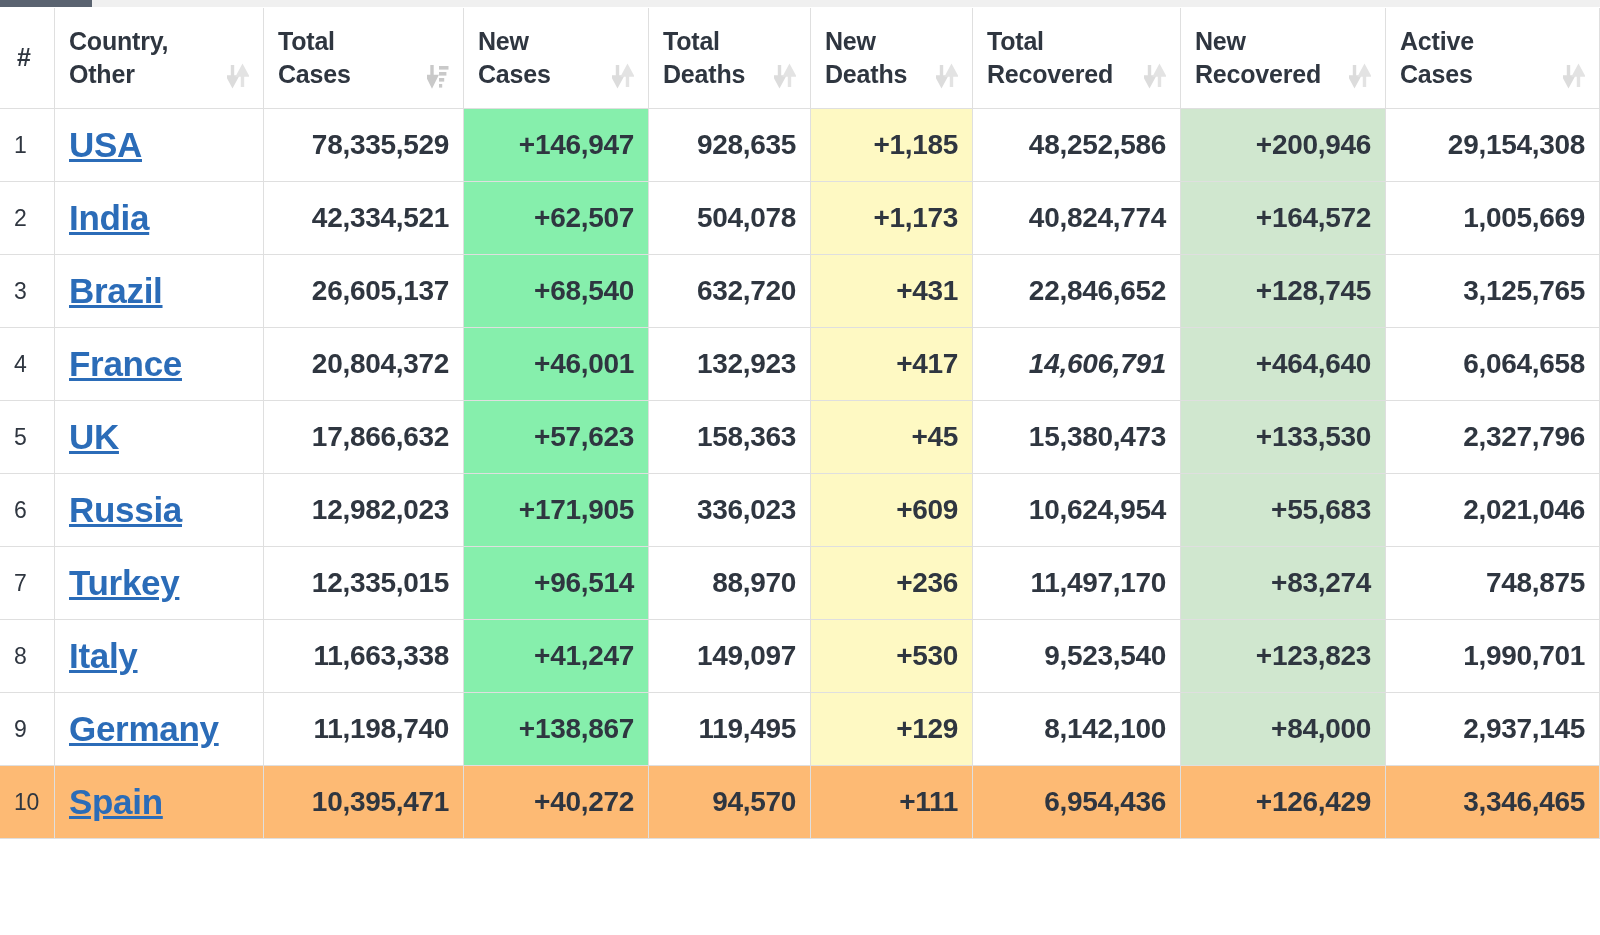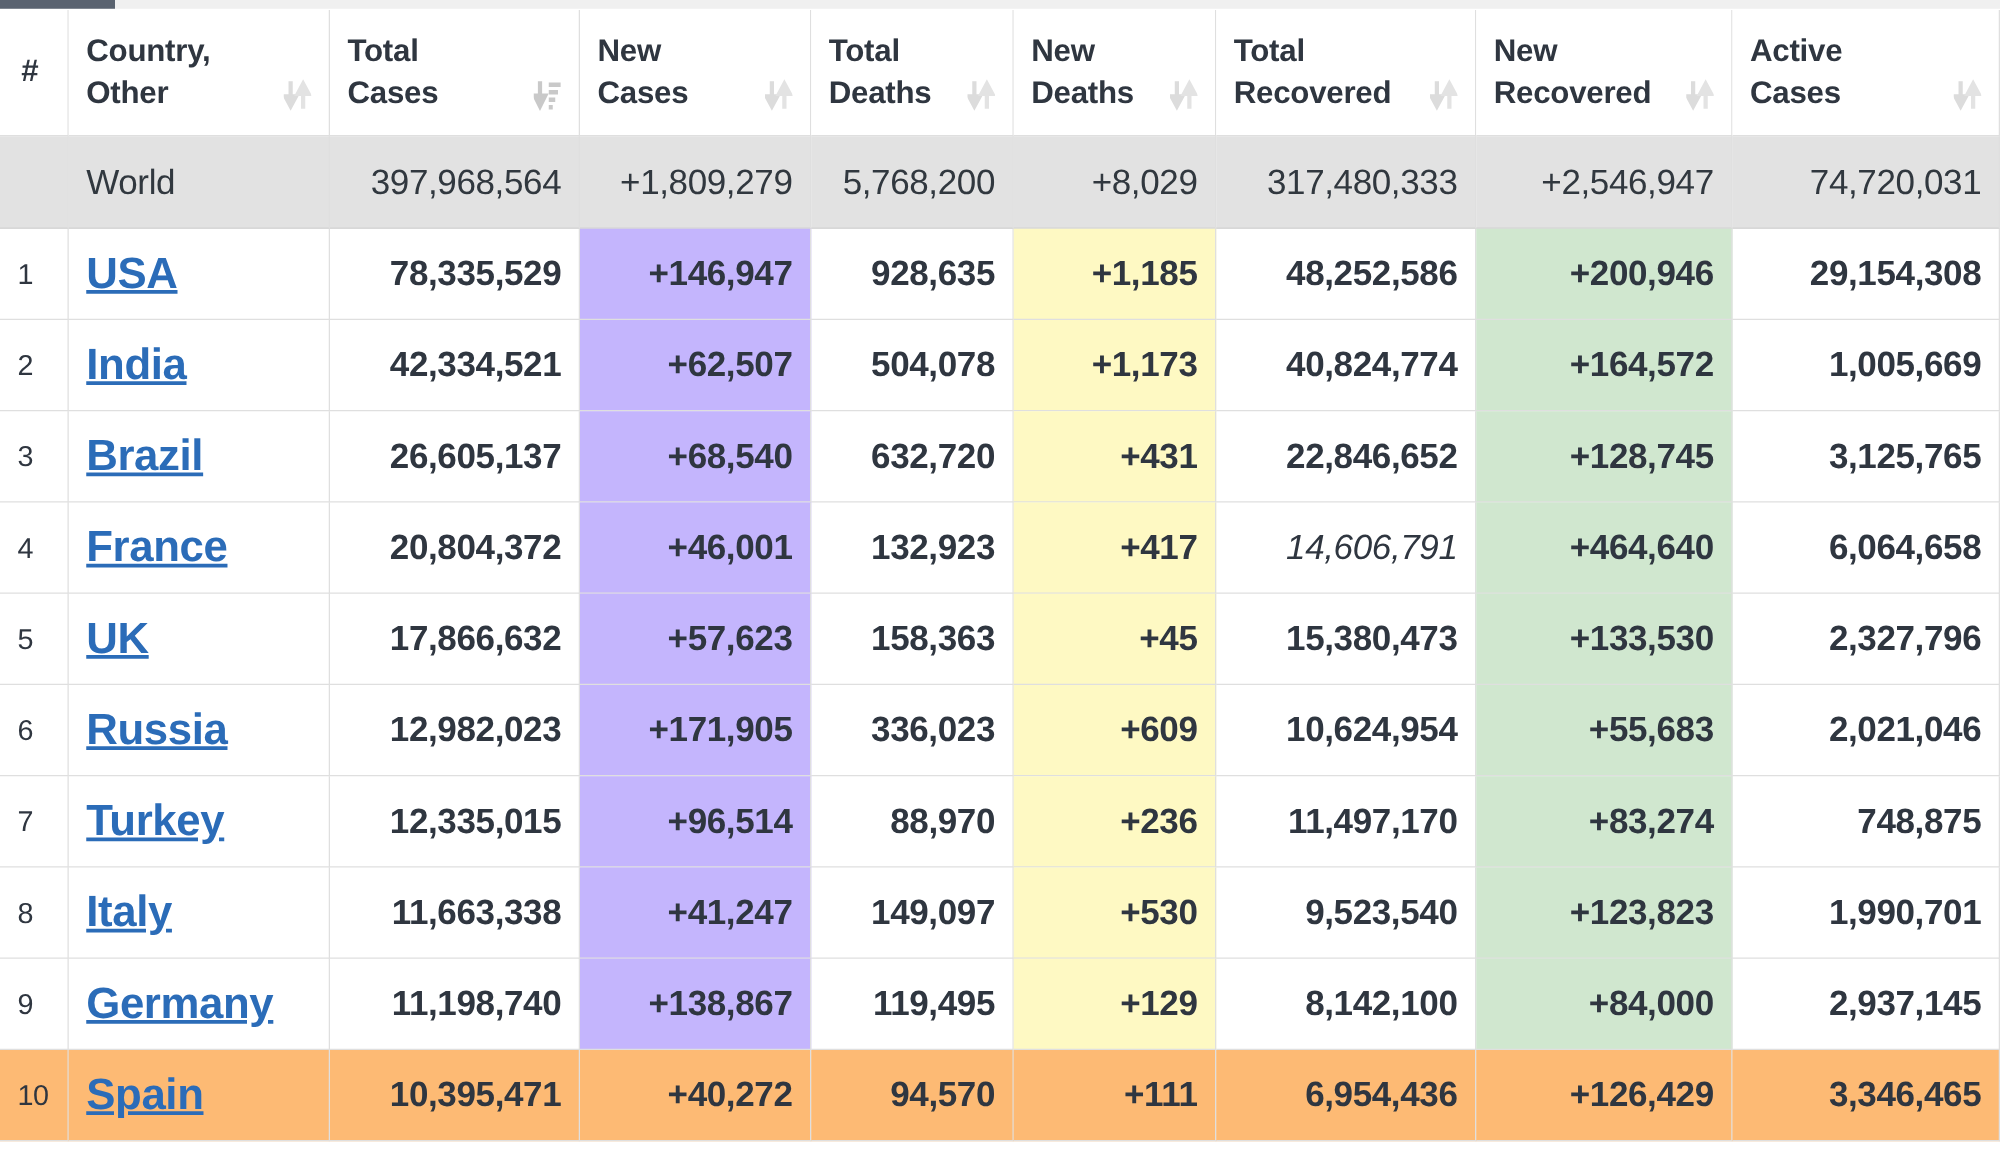--- a/index.html
+++ b/index.html
@@ -129,28 +129,28 @@
   td.country-cell {
     text-align: left;
     font-size: 35px;
   }
   td.country-cell a {
     color: #2b6cb8;
     text-decoration: underline;
     font-weight: bold;
     cursor: pointer;
   }
-  td.newcases-cell { background: #c4b5fd; }
+  td.newcases-cell { background: #86efac; }
   td.newdeaths-cell {
     background: #fef9c3;
     color: #ffffff;
     border-right: 1px solid #e0e0e0;
   }
   td.newrec-cell { background: #d0e7cf; color: #1c1c1c; }
-  td.muted-val { color: #8d8d8d; font-style: italic; font-weight: normal; }
+  td.muted-val { color: #8d8d8d; font-style: italic; font-weight: bold; }
   td.last-col { border-right: none; }
 
   
   col.c-rank   { width: 55px; }
   col.c-ctry   { width: 209px; }
   col.c-tc     { width: 200px; }
   col.c-nc     { width: 185px; }
   col.c-td     { width: 162px; }
   col.c-nd     { width: 162px; }
   col.c-tr     { width: 208px; }
@@ -325,31 +325,20 @@
                 <path d="M15.5 24 L15.5 8 M15.5 4 L11.2 12 L19.8 12 Z" fill="#e3e3e3" stroke="#e3e3e3" stroke-width="3.4"></path>
               </svg>
             </span>
           </div>
         </th>
 
       </tr>
     </thead>
 
     <tbody id="tbody">
-        <tr class="world-row">
-          <td class="rank-cell"></td>
-          <td class="country-cell">World</td>
-          <td>397,968,564</td>
-          <td>+1,809,279</td>
-          <td>5,768,200</td>
-          <td>+8,029</td>
-          <td>317,480,333</td>
-          <td>+2,546,947</td>
-          <td class="last-col">74,720,031</td>
-        </tr>
         <tr class="country-row">
           <td class="rank-cell">1</td>
           <td class="country-cell"><a>USA</a></td>
           <td>78,335,529</td>
           <td class="newcases-cell">+146,947</td>
           <td>928,635</td>
           <td class="newdeaths-cell">+1,185</td>
           <td>48,252,586</td>
           <td class="newrec-cell">+200,946</td>
           <td class="last-col">29,154,308</td>

